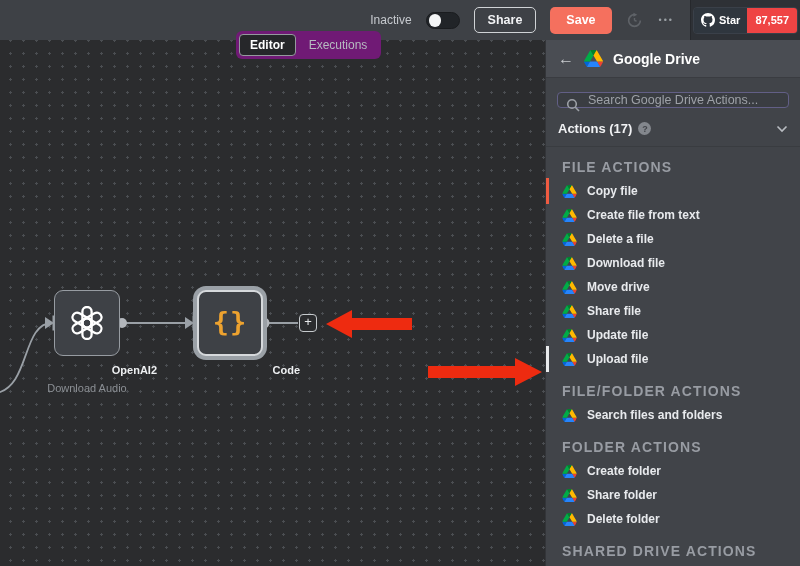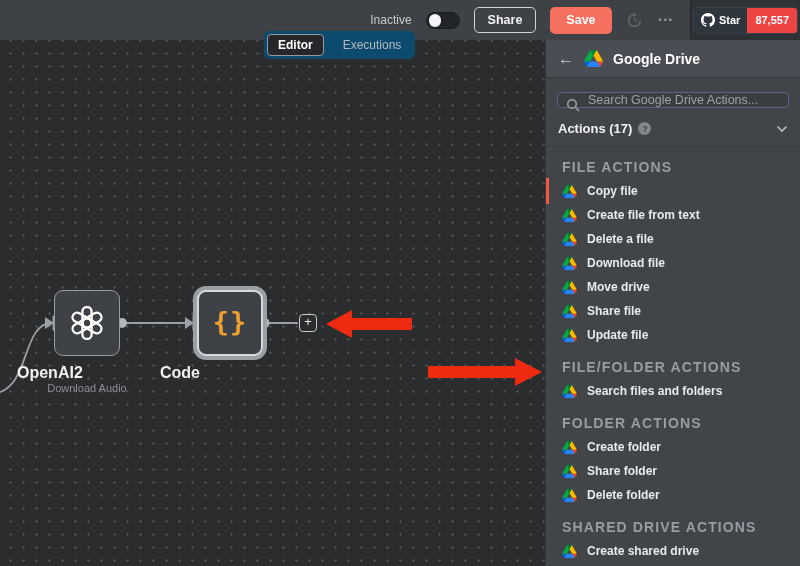--- a/index.html
+++ b/index.html
@@ -15,36 +15,36 @@
   .btn-share { background:transparent; border:1.5px solid #d0d3d6; border-radius:5px; color:#f2f3f5; font-size:12.5px; font-weight:700; padding:5px 13px; cursor:pointer; font-family:inherit; }
   .btn-save { background:#f5705e; border:none; border-radius:5px; color:#fff; font-size:12.5px; font-weight:700; padding:6.5px 16px; cursor:pointer; font-family:inherit; }
   .history-icon { opacity:.55; }
   .ellipsis { color:#9ba0a5; font-size:9px; letter-spacing:2px; cursor:pointer; padding:4px 2px; }
   .topbar-right { width:110px; background:#2e3136; border-left:1px solid #26282c; display:flex; align-items:center; justify-content:center; }
   .gh { display:flex; align-items:stretch; border-radius:4px; overflow:hidden; border:1px solid #3a4049; cursor:pointer; height:27px; }
   .gh-left { background:#2f363e; display:flex; align-items:center; gap:4px; padding:0 7px; color:#fff; font-size:11px; font-weight:700; }
   .gh-right { background:#ef4444; display:flex; align-items:center; padding:0 8px; color:#fff; font-size:11px; font-weight:700; }
 
   
-  .tabs { position:absolute; left:264px; top:31px; background:#0c4a6e; border-radius:6px; padding:3px; display:flex; gap:8px; z-index:7; }
+  .tabs { position:absolute; left:236px; top:31px; background:#701a75; border-radius:6px; padding:3px; display:flex; gap:2px; z-index:7; }
   .tab { font-size:12px; padding:4px 11px; cursor:pointer; border-radius:4px; }
   .tab.active { background:#26272a; border:1px solid #95999e; padding:3px 10px; color:#fff; font-weight:700; }
   .tab.inactive { color:#b6bac0; }
 
   
   .canvas { position:absolute; left:0; top:40px; width:545px; height:526px; background-color:#2b2c2e;
             background-image:radial-gradient(circle, #4b4e52 1px, rgba(0,0,0,0) 1.4px);
             background-size:13px 13px; background-position:4px 7px; }
   .wires, .arrows { position:absolute; inset:0; pointer-events:none; }
   .arrows { z-index:5; }
   .node { position:absolute; width:66px; height:66px; background:#3e4146; border:1.6px solid #979ca2; border-radius:9px; display:flex; align-items:center; justify-content:center; cursor:pointer; z-index:2; }
   .node-openai { left:54px; top:250px; }
   .node-code { left:197px; top:250px; border:2px solid #d6d9dc; box-shadow:0 0 0 4px #9aa0a6; }
   .braces { font-family:"DejaVu Sans Mono", monospace; font-size:27px; font-weight:700; color:#eda22f; letter-spacing:1px; margin-top:-4px; }
-  .node-label { position:absolute; width:140px; text-align:left; font-size:16px; font-weight:700; color:#eef0f2; z-index:2; }
+  .node-label { position:absolute; width:140px; text-align:right; font-size:11px; font-weight:700; color:#eef0f2; z-index:2; }
   .lbl-openai { left:17px; top:324px; }
   .lbl-code { left:160px; top:324px; }
   .node-sub { position:absolute; left:17px; top:342px; width:140px; text-align:center; font-size:11px; color:#8b8f94; z-index:2; }
   .plus-btn { position:absolute; left:299px; top:274px; width:18px; height:18px; border:1.7px solid #c6cacd; border-radius:4px; color:#e8eaec; background:#2b2c2e; font-size:13px; line-height:14px; text-align:center; cursor:pointer; z-index:3; }
 
   
   .panel { position:absolute; left:545px; top:40px; width:255px; height:526px; background:#414449; border-left:1px solid #333539; z-index:6; }
   .panel-header { height:38px; background:#4a4d53; border-bottom:1px solid #3a3c41; display:flex; align-items:center; gap:10px; padding:0 12px; }
   .back-arrow { color:#c9ccd0; font-size:16px; cursor:pointer; line-height:1; }
   .panel-title { color:#fff; font-size:14px; font-weight:700; }
@@ -221,20 +221,26 @@
             <use href="#gdrive"></use>
           </svg>
         <span>Share file</span>
       </div>
       <div class="item">
         <svg class="dicon" viewBox="0 0 87.3 78">
             <use href="#gdrive"></use>
           </svg>
         <span>Update file</span>
       </div>
+      <div class="item accent-white">
+        <svg class="dicon" viewBox="0 0 87.3 78">
+            <use href="#gdrive"></use>
+          </svg>
+        <span>Upload file</span>
+      </div>
 
       <div class="cat">FILE/FOLDER ACTIONS</div>
       <div class="item">
         <svg class="dicon" viewBox="0 0 87.3 78">
             <use href="#gdrive"></use>
           </svg>
         <span>Search files and folders</span>
       </div>
 
       <div class="cat">FOLDER ACTIONS</div>

